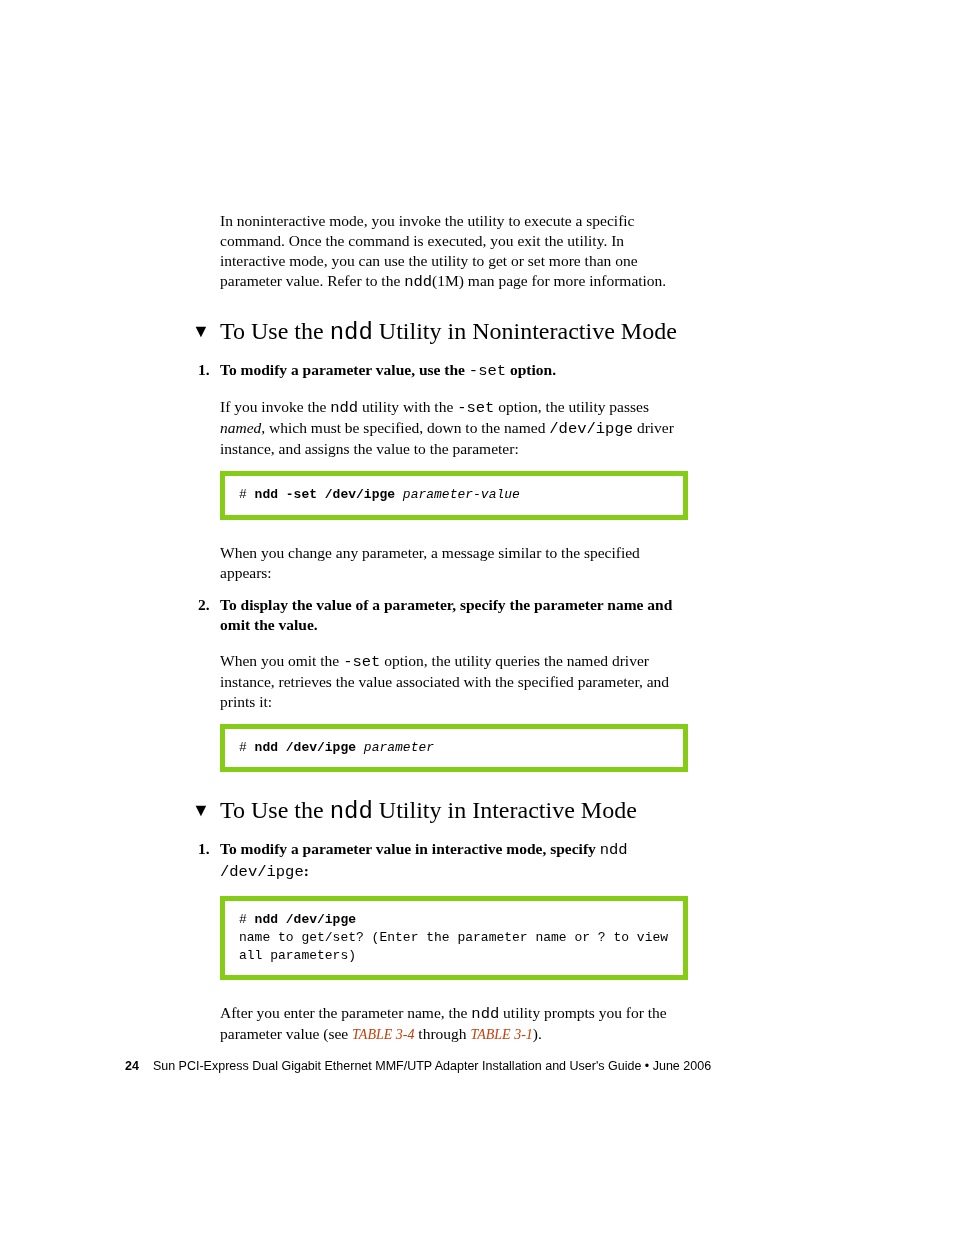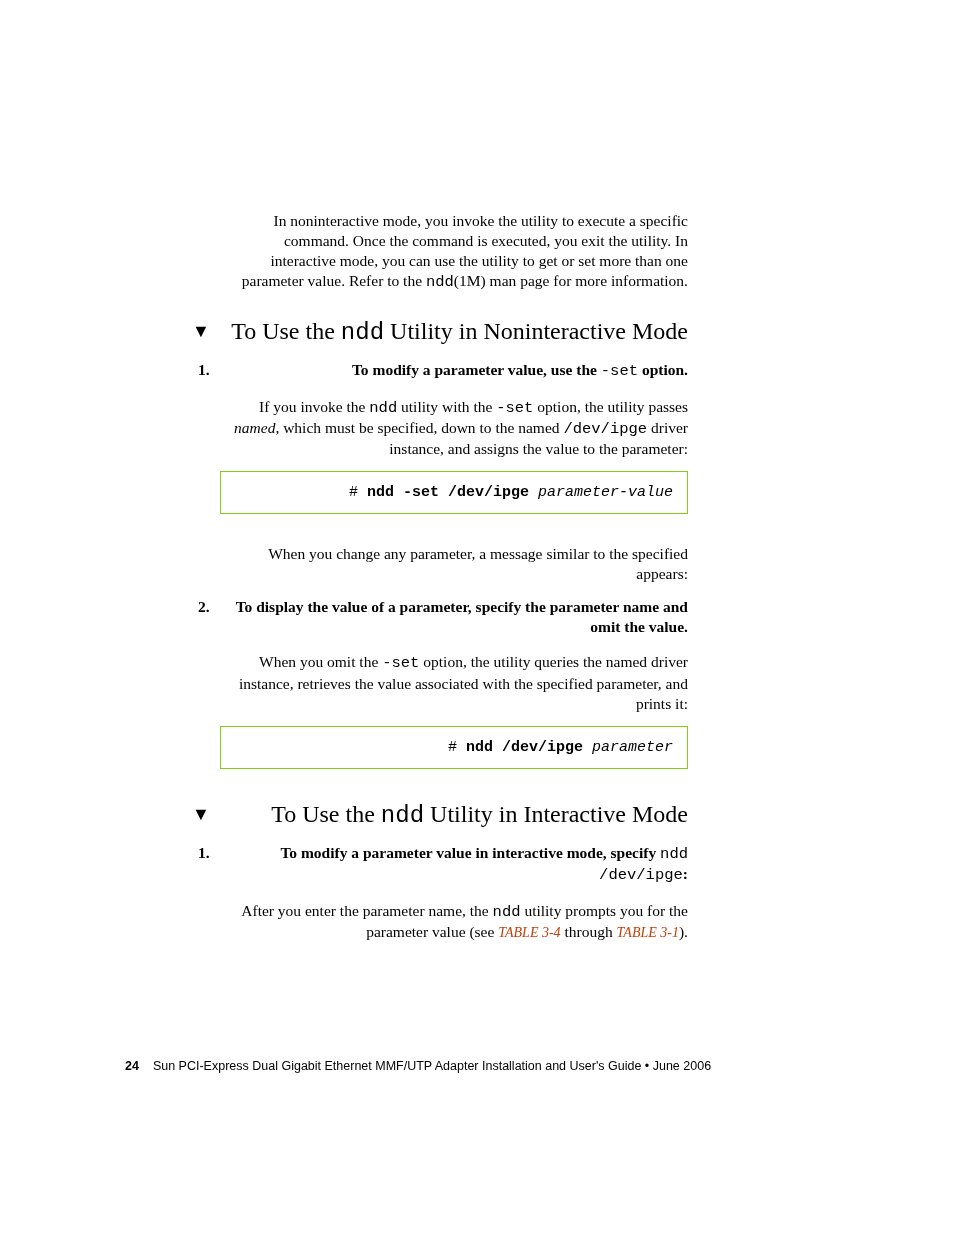--- a/index.html
+++ b/index.html
@@ -8,21 +8,20 @@
     background: #ffffff;
     font-family: 'Palatino Linotype', 'Book Antiqua', Palatino, serif;
     color: #000;
   }
   .page {
     width: 848px;
     height: 1235px;
     position: relative;
     box-sizing: border-box;
     padding: 195px 160px 0 220px;
-    text-align: right;
   }
   .body-text {
     font-size: 15.5px;
     line-height: 1.3;
     margin-bottom: 24px;
   }
   .mono {
     font-family: 'Courier New', Courier, monospace;
   }
   .heading {
@@ -59,26 +58,26 @@
   .step-bold {
     font-weight: bold;
   }
   .step-body {
     font-size: 15.5px;
     line-height: 1.3;
     margin-bottom: 12px;
   }
   .italic { font-style: italic; }
   .code-box {
-    border: 1px solid #84cc16;
+    border: 5px solid #84cc16;
     padding: 10px 14px;
     font-family: 'Courier New', Courier, monospace;
-    font-size: 15px;
+    font-size: 13px;
     line-height: 1.4;
-    margin-bottom: 30px;
+    margin-bottom: 23px;
     white-space: pre-wrap;
     word-break: break-word;
   }
   .code-bold { font-weight: bold; }
   .link {
     color: #c2410c;
     font-size: 14px;
     font-style: italic;
   }
   .footer {
@@ -136,20 +135,22 @@
   <div class="heading">
     <span class="heading-marker">▼</span>
     <span>To Use the </span><span class="mono">ndd</span><span> Utility in Interactive Mode</span>
   </div>
 
   <div class="step">
     <span class="num">1.</span>
     <span class="step-bold">To modify a parameter value in interactive mode, specify </span><span class="mono">ndd /dev/ipge</span><span class="step-bold">:</span>
   </div>
 
+  <div class="code-box" style="margin-top:14px"><span># </span><span class="code-bold">ndd /dev/ipge</span>
+<span>name to get/set? (Enter the parameter name or ? to view all parameters)</span></div>
 
   <p class="step-body">
     <span>After you enter the parameter name, the </span><span class="mono">ndd</span><span> utility prompts you for the parameter value (see </span><span class="link">TABLE 3-4</span><span> through </span><span class="link">TABLE 3-1</span><span>).</span>
   </p>
 
   <div class="footer">
     <span class="pn">24</span><span>Sun PCI-Express Dual Gigabit Ethernet MMF/UTP Adapter Installation and User's Guide • June 2006</span>
   </div>
 
 </div>

